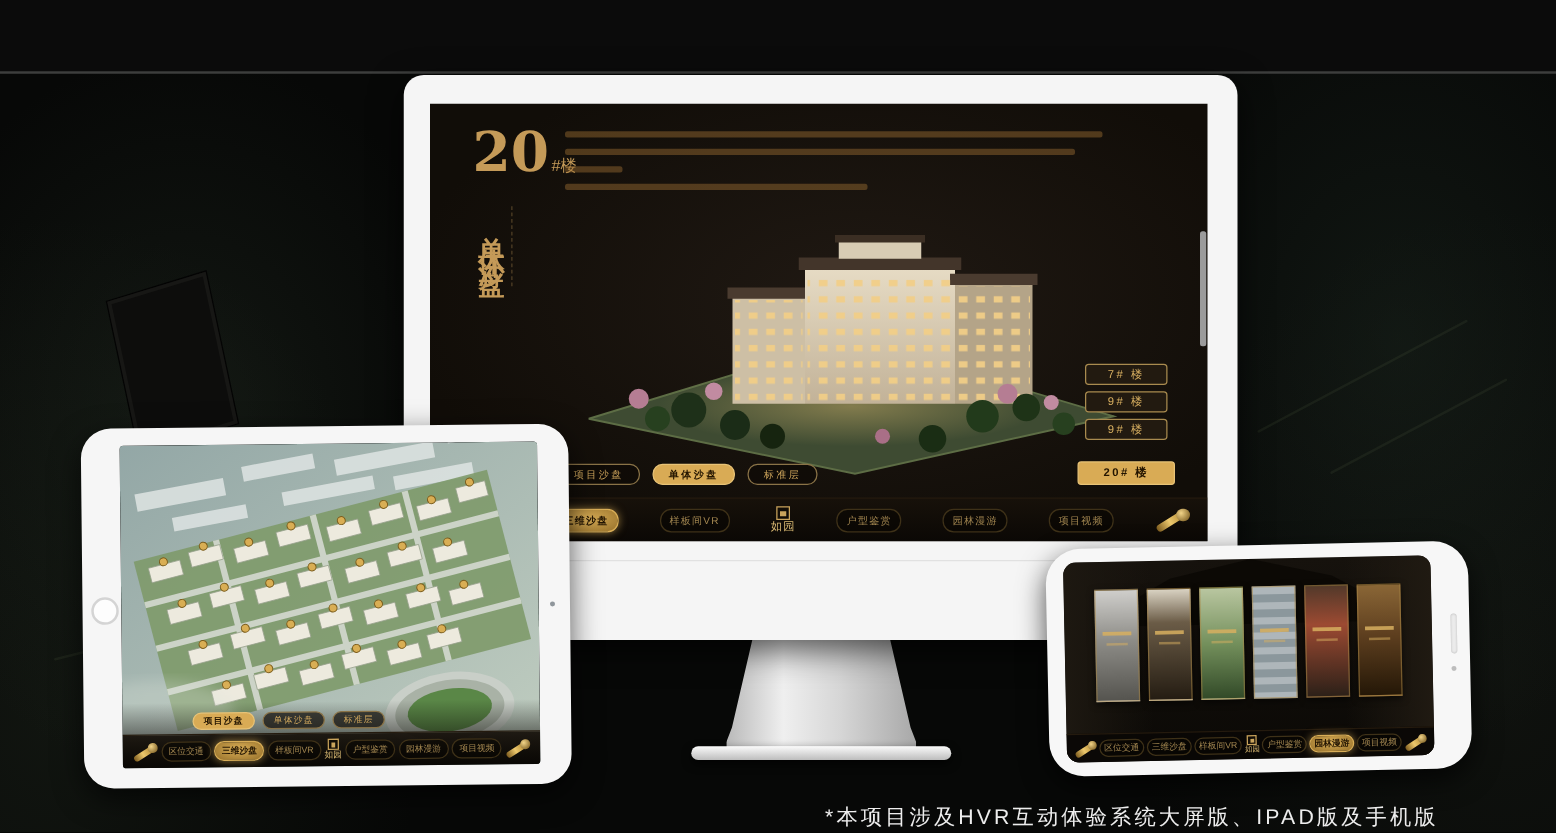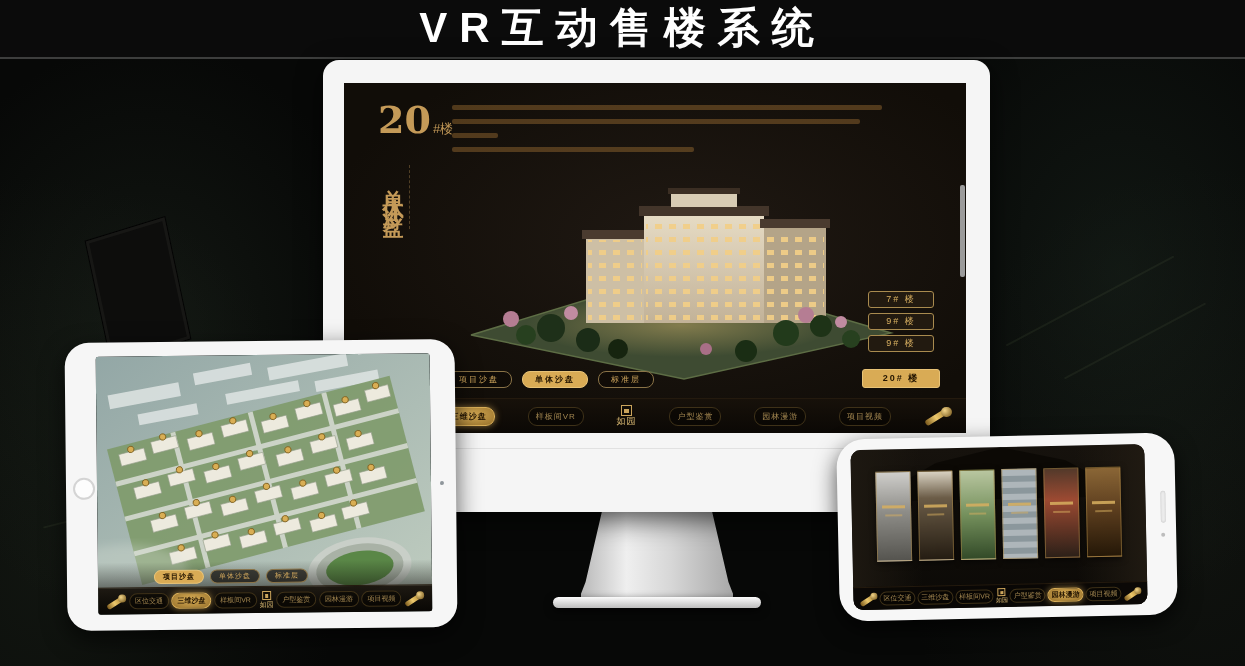--- a/index.html
+++ b/index.html
@@ -54,21 +54,21 @@
      background:#9b9b9b;border-radius:2px;}
   .m-screen{position:absolute;left:21px;top:23px;width:622px;height:350px;overflow:hidden;
      background:radial-gradient(ellipse at 55% 45%,#201913,#110d08 75%);}
   .m-stand{position:absolute;left:258px;top:450px;width:152px;height:90px;
      background:linear-gradient(90deg,#b9b9b9,#efefef 30%,#d6d6d6 60%,#a8a8a8);
      clip-path:polygon(14% 0,86% 0,97% 80%,100% 93%,100% 100%,0 100%,0 93%,3% 80%);}
   .m-base{position:absolute;left:230px;top:537px;width:208px;height:11px;border-radius:6px;
      background:linear-gradient(180deg,#fbfbfb,#bdbdbd);box-shadow:0 3px 8px rgba(0,0,0,.7);}
 
   .m-hero{position:absolute;left:34px;top:14px;color:#c49a58;}
-  .m-hero .num{font-family:"DejaVu Serif",serif;font-size:38px;font-weight:bold;}
+  .m-hero .num{font-family:"DejaVu Serif",serif;font-size:44px;font-weight:bold;}
   .m-hero .suf{font-size:13px;margin-left:2px;}
   .m-vline{position:absolute;left:65px;top:82px;height:64px;width:0;
      border-left:1px dashed rgba(196,154,88,.35);}
   .m-vtitle{position:absolute;left:35px;top:90px;height:190px;writing-mode:vertical-rl;
      color:#c49a58;font-family:"DejaVu Serif",serif;font-size:21px;font-weight:600;letter-spacing:9px;}
   .m-desc{position:absolute;left:108px;top:22px;width:440px;}
   .m-desc .ln{height:5px;margin-bottom:9px;border-radius:2px;background:rgba(158,110,52,.45);}
   .m-building{position:absolute;left:112px;top:60px;}
   .m-floors{position:absolute;right:26px;top:208px;display:flex;flex-direction:column;
      gap:5px;align-items:center;}
@@ -151,21 +151,20 @@
   <div class="bg-top"></div>
   <div class="bg-sep"></div>
   <div class="bg-map-left"></div>
   <div class="bg-map-right"></div>
   <div class="bg-line" style="left:180px;top:420px;width:170px;transform:rotate(24deg);"></div>
   <div class="bg-line" style="left:40px;top:500px;width:220px;transform:rotate(-14deg);"></div>
   <div class="bg-line" style="right:60px;top:300px;width:190px;transform:rotate(-28deg);"></div>
   <div class="bg-line" style="right:30px;top:340px;width:160px;transform:rotate(-28deg);"></div>
   <div class="bg-plaque"></div>
 
-  <h1 class="page-title">VR互动售楼系统</h1>
 
   <div class="monitor">
     <div class="m-stand"></div>
     <div class="m-base"></div>
     <div class="m-frame">
       <div class="m-screen">
 
         <div class="m-hero">
           <span class="num">20</span><span class="suf">#楼</span>
         </div>
@@ -450,13 +449,14 @@
           <div class="nav-item">项目视频</div>
           <div class="scroll">
             <div class="bar"></div>
             <div class="end"></div>
           </div>
         </div>
       </div>
     </div>
   </div>
 
+  <div class="footnote">*本项目涉及HVR互动体验系统大屏版、IPAD版及手机版</div>
 </div>
 
 </body></html>

